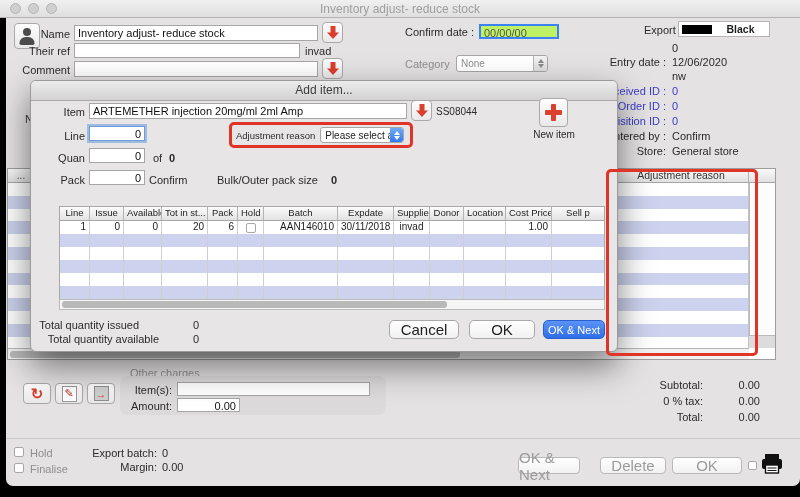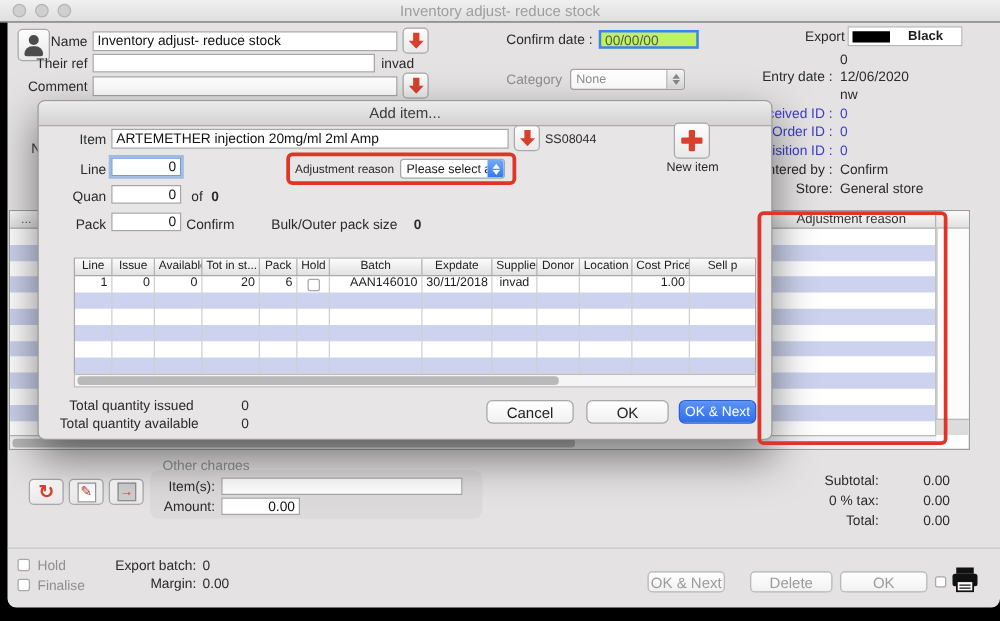--- a/index.html
+++ b/index.html
@@ -10,21 +10,21 @@
   .tl{width:11px;height:11px;border-radius:50%;background:#cfcfcf;border:1px solid #b5b5b5;top:3px}
   .wtitle{left:0;top:2px;width:800px;text-align:center;font-size:12px;color:#9e9e9e}
   .winbody{left:6px;top:18px;width:794px;height:468px;background:#e4e2e2;border-radius:0 0 7px 7px;overflow:hidden}
   
   .lbl{font-size:11px;color:#2b2b2b;white-space:nowrap}
   .lblr{text-align:right}
   .grey{color:#8f8f8f}
   .in{background:#fff;border:1px solid #a6a6a6;font-size:11px;color:#111;padding:1px 3px;box-sizing:border-box;white-space:nowrap;overflow:hidden}
   .in-dis{background:#bef264;border:2px solid #3b82f6;color:#555}
   .btnsq{background:linear-gradient(#fdfdfd,#e9e9e9);border:1px solid #a9a9a9;border-radius:4px;display:flex;align-items:center;justify-content:center}
-  .pushbtn{background:linear-gradient(#ffffff,#f1f1f1);border:1px solid #b9b9b9;border-radius:4px;font-size:12px;color:#9b9b9b;display:flex;align-items:center;justify-content:center}
+  .pushbtn{background:linear-gradient(#ffffff,#f1f1f1);border:1px solid #b9b9b9;border-radius:4px;font-size:15px;color:#9b9b9b;display:flex;align-items:center;justify-content:center}
   .pushbtn-a{color:#222;border-color:#a9a9a9}
   .blue-btn{background:linear-gradient(#5b93f5,#2e6ee8);border:1px solid #2b5fd0;color:#fff;border-radius:4px;display:flex;align-items:center;justify-content:center;font-size:11px}
   .cb{width:10px;height:10px;background:#fff;border:1px solid #a8a8a8;border-radius:2px}
   .redbox{border:3px solid #e03428;border-radius:5px;background:transparent}
   .link{color:#3c3ccc}
   
   .sel{background:#fff;border:1px solid #a6a6a6;border-radius:3px;display:flex;align-items:center;box-sizing:border-box;overflow:hidden}
   .sel .txt{flex:1;padding:0 4px;font-size:10px;white-space:nowrap;overflow:hidden}
   .stepper{width:13px;align-self:stretch;display:flex;flex-direction:column;align-items:center;justify-content:center;gap:1px}
   .stepper-grey{background:linear-gradient(#f4f4f4,#dcdcdc);border-left:1px solid #b5b5b5}
@@ -364,21 +364,21 @@
         <span class="c" style="width:34px"></span>
         <span class="c" style="width:42px"></span>
         <span class="c" style="width:46px"></span>
         <span class="c" style="width:52px;border-right:none"></span>
       </div>
   </div>
   <div class="abs scrolltrack" style="left:28px;top:218px;width:546px;height:11px">
     <div class="hthumb" style="position:absolute;left:2px;top:1px;width:385px;height:7px"></div>
   </div>
 
-  <div class="abs lbl lblr" style="left:16px;top:238px;width:108px">Total quantity issued</div>
+  <div class="abs lbl lblr" style="left:0px;top:238px;width:108px">Total quantity issued</div>
   <div class="abs lbl" style="left:162px;top:238px">0</div>
   <div class="abs lbl lblr" style="left:0px;top:252px;width:128px">Total quantity available</div>
   <div class="abs lbl" style="left:162px;top:252px">0</div>
 
   <div class="abs pushbtn pushbtn-a" style="left:358px;top:239px;width:70px;height:19px;border-radius:5px">Cancel</div>
   <div class="abs pushbtn pushbtn-a" style="left:438px;top:239px;width:66px;height:19px;border-radius:5px">OK</div>
   <div class="abs blue-btn" style="left:512px;top:239px;width:62px;height:19px;border-radius:5px">OK &amp; Next</div>
 </div>
 
 <div class="abs redbox" style="left:606px;top:169px;width:152px;height:187px;z-index:30"></div>

